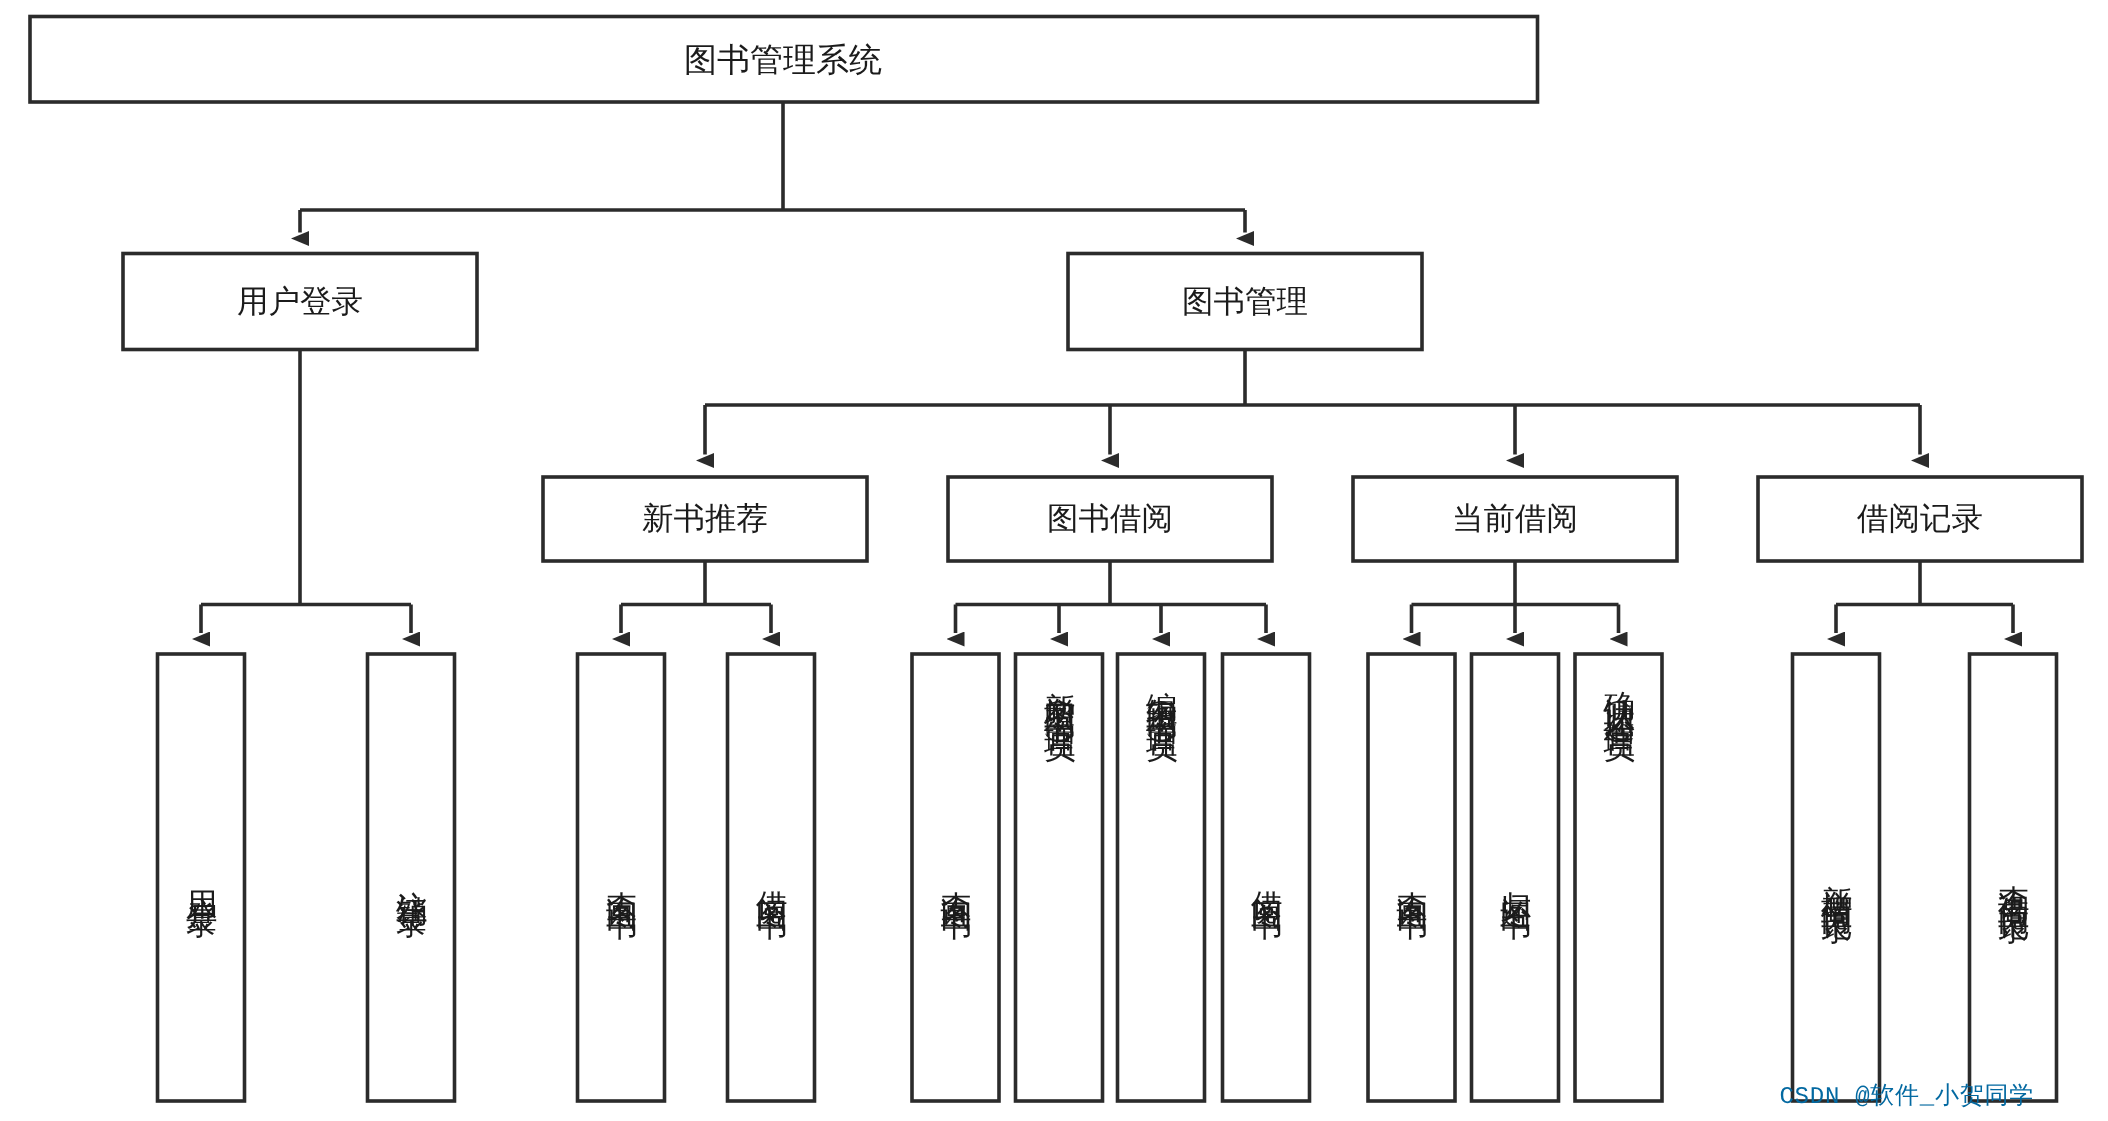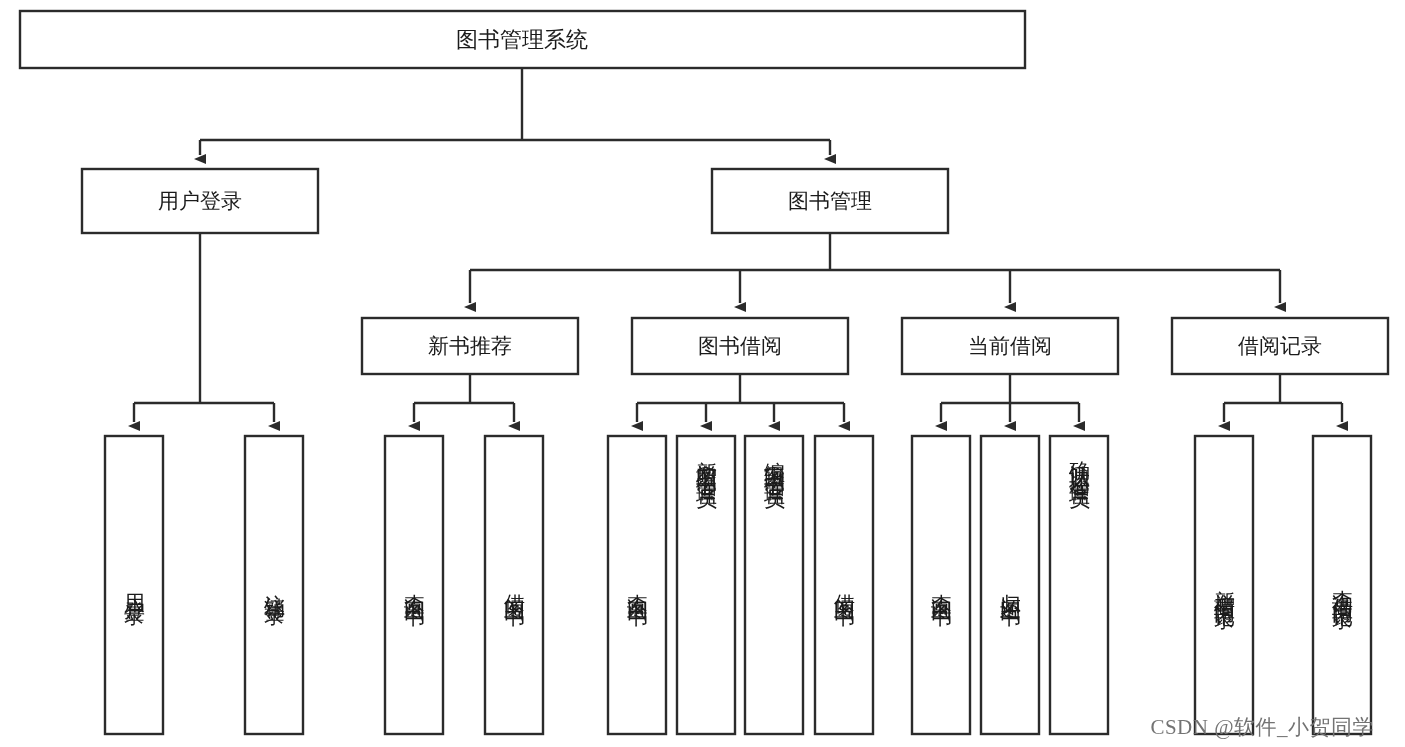--- a/index.html
+++ b/index.html
@@ -11,21 +11,20 @@
     width: 1405px;
     height: 747px;
     font-family: "DejaVu Sans", "Liberation Sans", sans-serif;
     overflow: hidden;
     position: relative;
   }
   #diagram-root {
     position: relative;
     width: 1364px;
     height: 747px;
-    padding-left: 18px;
   }
   svg#diagram-svg {
     position: absolute;
     left: 0;
     top: 0;
     width: 1405px;
     height: 747px;
     display: block;
   }
   .node-box {
@@ -70,23 +69,23 @@
     font-size: 21px;
     line-height: 1;
     letter-spacing: 4px;
     color: #1b1b1b;
     white-space: nowrap;
   }
   .watermark {
     position: absolute;
     right: 8px;
     bottom: 6px;
-    font-family: Liberation Serif, serif;
-    font-size: 21px;
-    color: #737373;
+    font-family: Liberation Mono, monospace;
+    font-size: 16px;
+    color: #0369a1;
     letter-spacing: 0.5px;
     white-space: nowrap;
   }
 </style>
 </head>
 <body>
 
 <div id="diagram-root">
 
   <svg id="diagram-svg" viewBox="0 0 1405 747">

